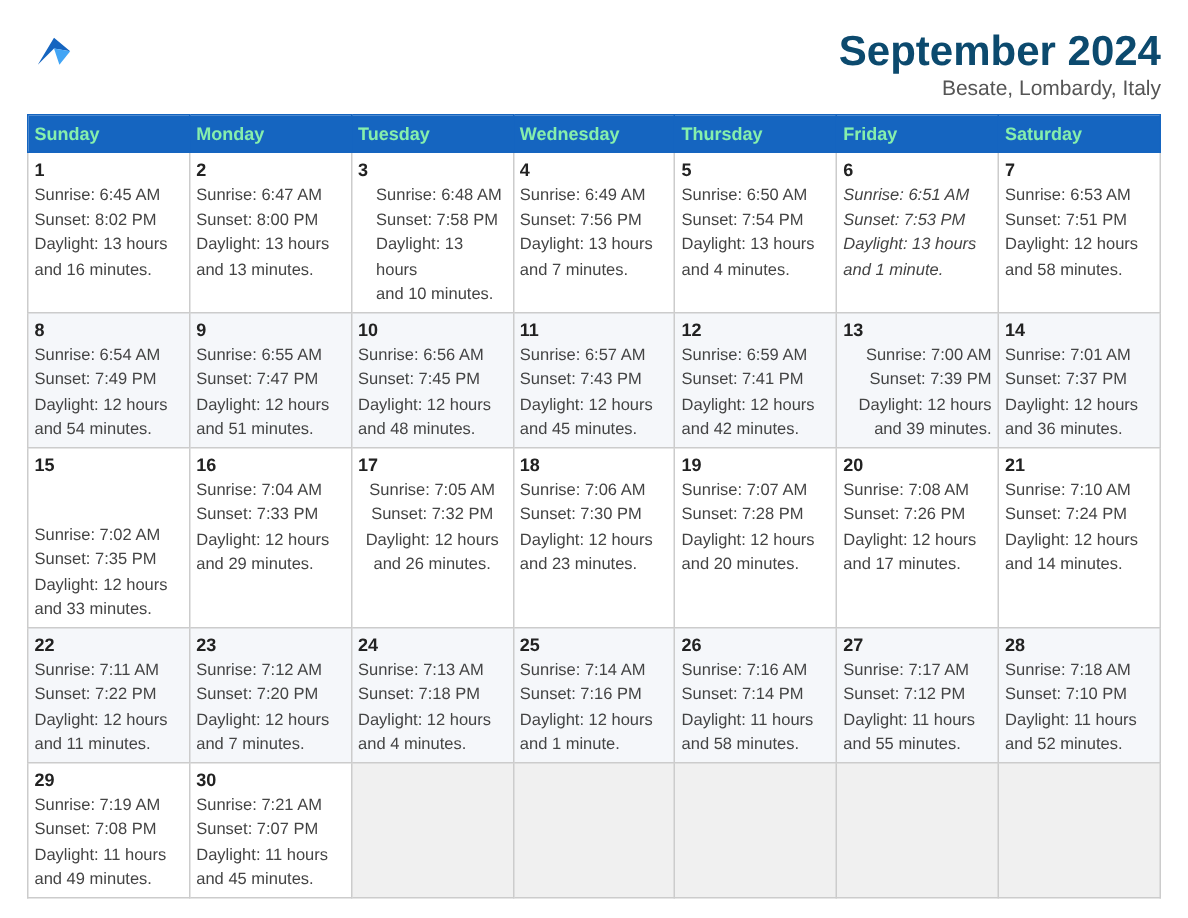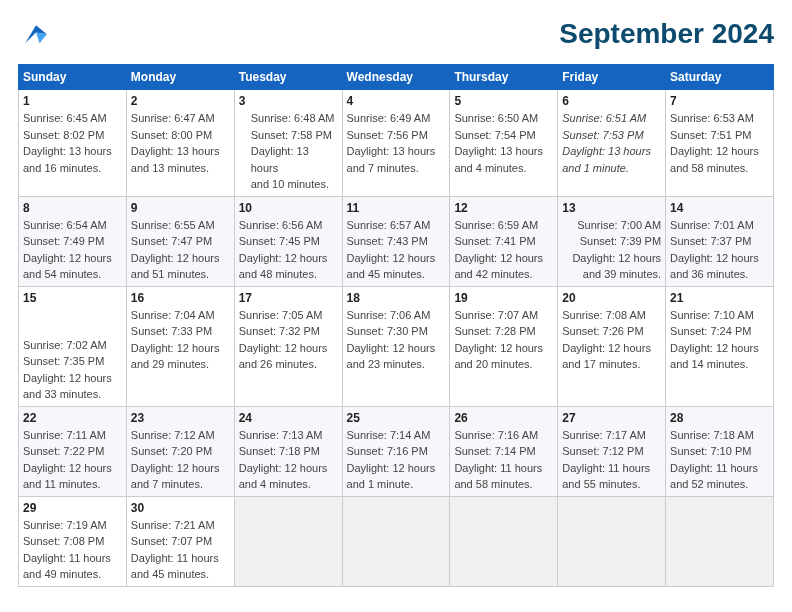--- a/index.html
+++ b/index.html
@@ -43,21 +43,21 @@
       font-size: 14px;
       color: #555;
     }
     .calendar {
       width: 100%;
       border-collapse: collapse;
       table-layout: fixed;
     }
     .calendar th {
       background: #1565c0;
-      color: #ffffff;
+      color: #86efac;
       font-size: 12px;
       font-weight: bold;
       padding: 5px 4px;
       text-align: left;
       border: 1px solid #1565c0;
     }
     .calendar td {
       vertical-align: top;
       border: 1px solid #ccc;
       padding: 4px 4px 3px 4px;
@@ -95,20 +95,21 @@
   <div class="header">
     <div class="logo">
       <svg class="logo-icon" viewBox="0 0 40 40">
 
         <polygon points="8,28 20,8 32,18 20,16" fill="#1565c0"></polygon>
         <polygon points="20,16 32,18 24,28" fill="#42a5f5"></polygon>
       </svg>
     </div>
     <div class="title-block">
       <div class="month-title">September 2024</div>
+      <div class="subtitle">Besate, Lombardy, Italy</div>
     </div>
   </div>
 
   <table class="calendar">
     <thead>
       <tr>
       <th>Sunday</th>
           <th>Monday</th>
           <th>Tuesday</th>
           <th>Wednesday</th>
@@ -230,21 +231,21 @@
           </td>
           <td>
             <span class="day-num">16</span>
             <div class="day-info" style="white-space: pre-line;">Sunrise: 7:04 AM
 Sunset: 7:33 PM
 Daylight: 12 hours
 and 29 minutes.</div>
           </td>
           <td>
             <span class="day-num">17</span>
-            <div class="day-info" style="white-space: pre-line;">Sunrise: 7:05 AM
+            <div class="day-info" style="white-space: pre-line; text-align: center;">Sunrise: 7:05 AM
 Sunset: 7:32 PM
 Daylight: 12 hours
 and 26 minutes.</div>
           </td>
           <td>
             <span class="day-num">18</span>
             <div class="day-info" style="white-space: pre-line;">Sunrise: 7:06 AM
 Sunset: 7:30 PM
 Daylight: 12 hours
 and 23 minutes.</div>

